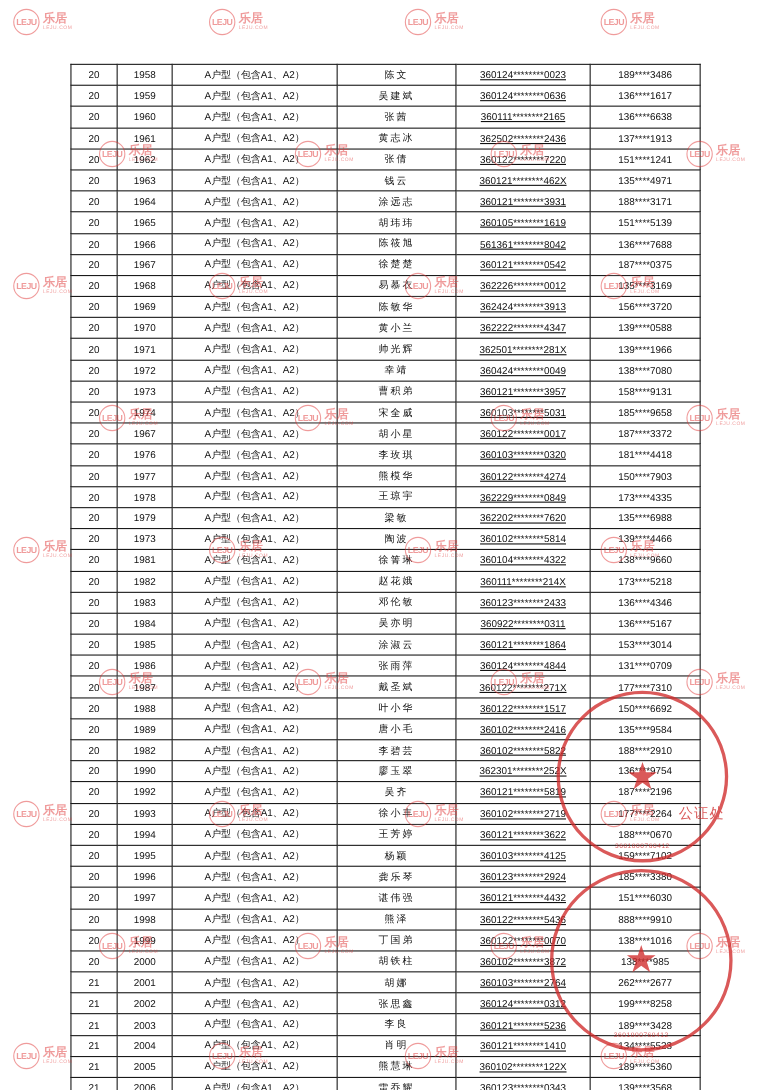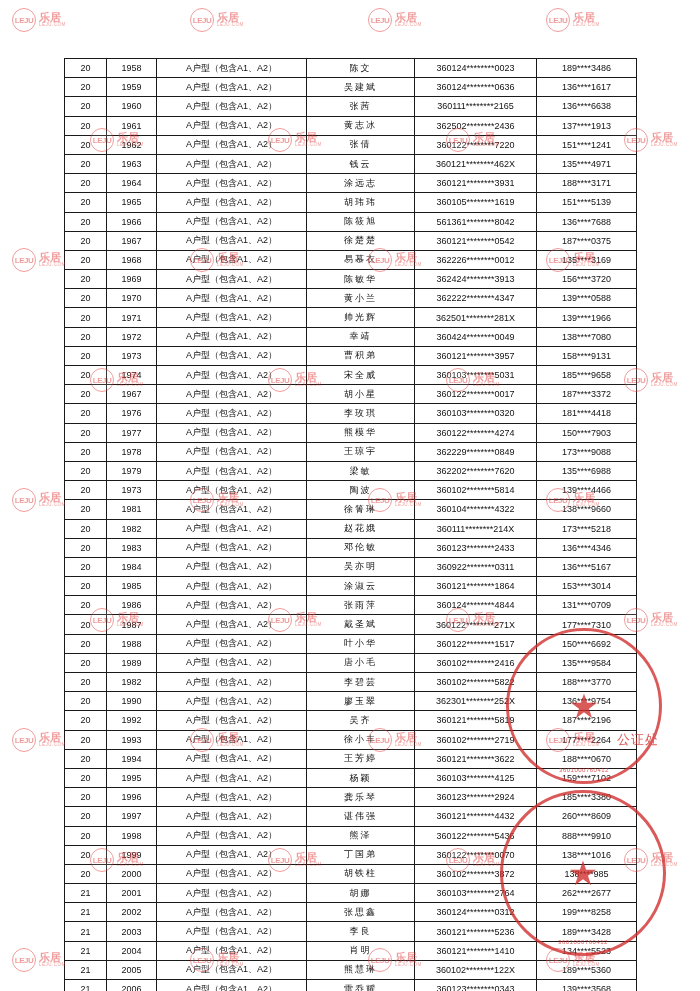--- a/index.html
+++ b/index.html
@@ -91,21 +91,21 @@
   col.c-name  { width: 108px; }
   col.c-id    { width: 122px; }
   col.c-phone { width: 100px; }
 
   td.type {
     text-align: left;
     padding-left: 8px;
     font-size: 8.5px;
   }
   td.name { letter-spacing: 2px; margin-left: 48px; }
-  td.id   { font-size: 9px; }
+  td.id   { font-size: 9px; text-decoration: underline; }
   td.phone{ font-size: 9px; }
 
   
   #seals {
     position: absolute;
     inset: 0;
     pointer-events: none;
     z-index: 8;
   }
   .seal {
@@ -322,21 +322,21 @@
             <td class="name">熊模华</td>
             <td class="id">360122********4274</td>
             <td class="phone">150****7903</td>
           </tr>
           <tr>
             <td class="no">20</td>
             <td class="seq">1978</td>
             <td class="type">A户型（包含A1、A2）</td>
             <td class="name">王琼宇</td>
             <td class="id">362229********0849</td>
-            <td class="phone">173****9088</td>
+            <td class="phone">173****4335</td>
           </tr>
           <tr>
             <td class="no">20</td>
             <td class="seq">1979</td>
             <td class="type">A户型（包含A1、A2）</td>
             <td class="name">梁敏</td>
             <td class="id">362202********7620</td>
             <td class="phone">135****6988</td>
           </tr>
           <tr>
@@ -418,21 +418,21 @@
             <td class="name">唐小毛</td>
             <td class="id">360102********2416</td>
             <td class="phone">135****9584</td>
           </tr>
           <tr>
             <td class="no">20</td>
             <td class="seq">1982</td>
             <td class="type">A户型（包含A1、A2）</td>
             <td class="name">李碧芸</td>
             <td class="id">360102********5822</td>
-            <td class="phone">188****3770</td>
+            <td class="phone">188****2910</td>
           </tr>
           <tr>
             <td class="no">20</td>
             <td class="seq">1990</td>
             <td class="type">A户型（包含A1、A2）</td>
             <td class="name">廖玉翠</td>
             <td class="id">362301********252X</td>
             <td class="phone">136****9754</td>
           </tr>
           <tr>
@@ -474,21 +474,21 @@
             <td class="name">龚乐琴</td>
             <td class="id">360123********2924</td>
             <td class="phone">185****3380</td>
           </tr>
           <tr>
             <td class="no">20</td>
             <td class="seq">1997</td>
             <td class="type">A户型（包含A1、A2）</td>
             <td class="name">谌伟强</td>
             <td class="id">360121********4432</td>
-            <td class="phone">260****8609</td>
+            <td class="phone">151****6030</td>
           </tr>
           <tr>
             <td class="no">20</td>
             <td class="seq">1998</td>
             <td class="type">A户型（包含A1、A2）</td>
             <td class="name">熊泽</td>
             <td class="id">360122********5436</td>
             <td class="phone">888****9910</td>
           </tr>
           <tr>

